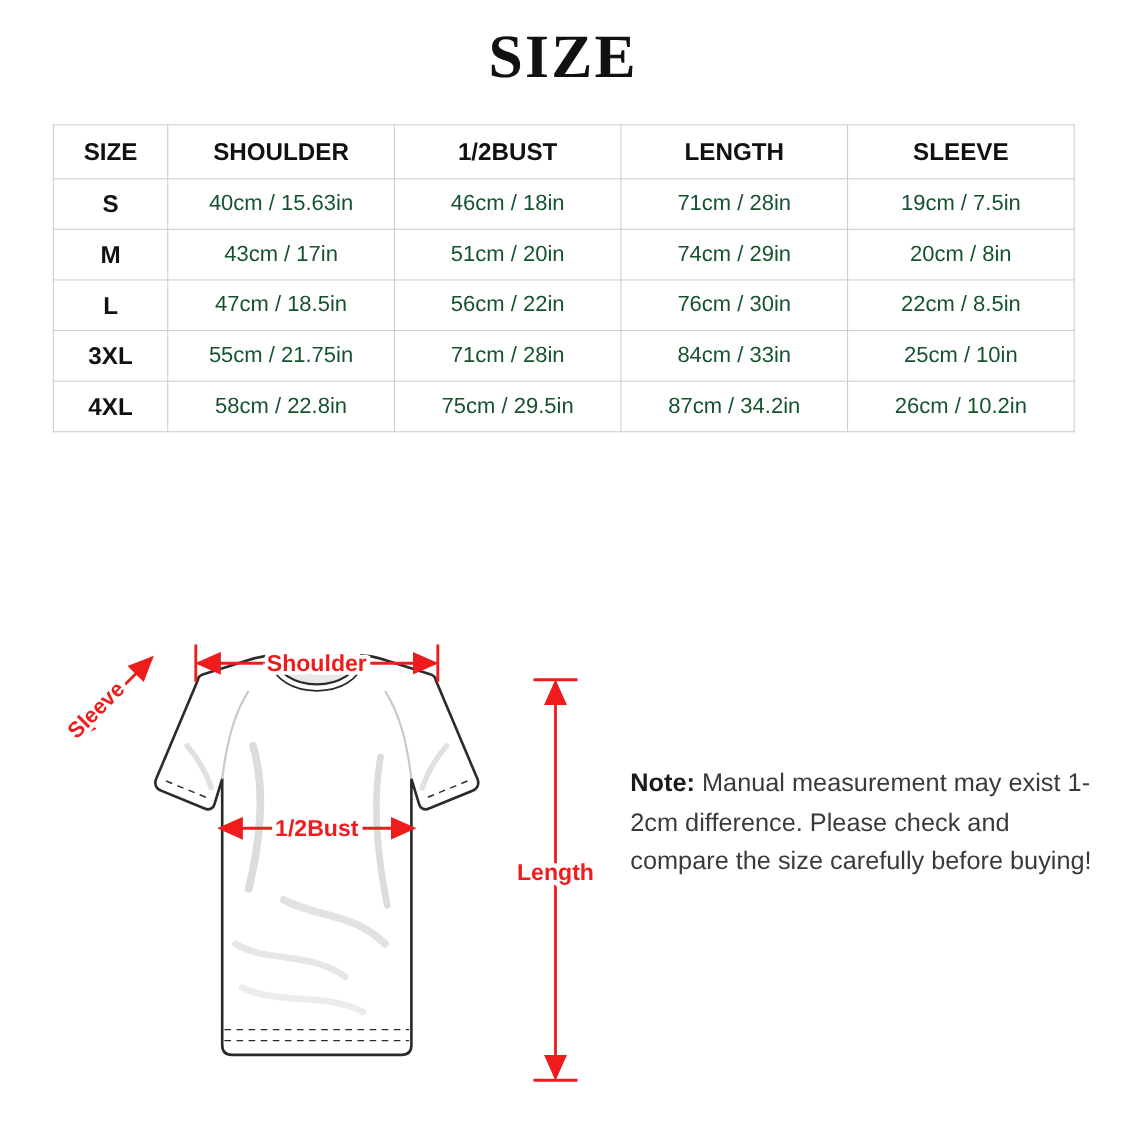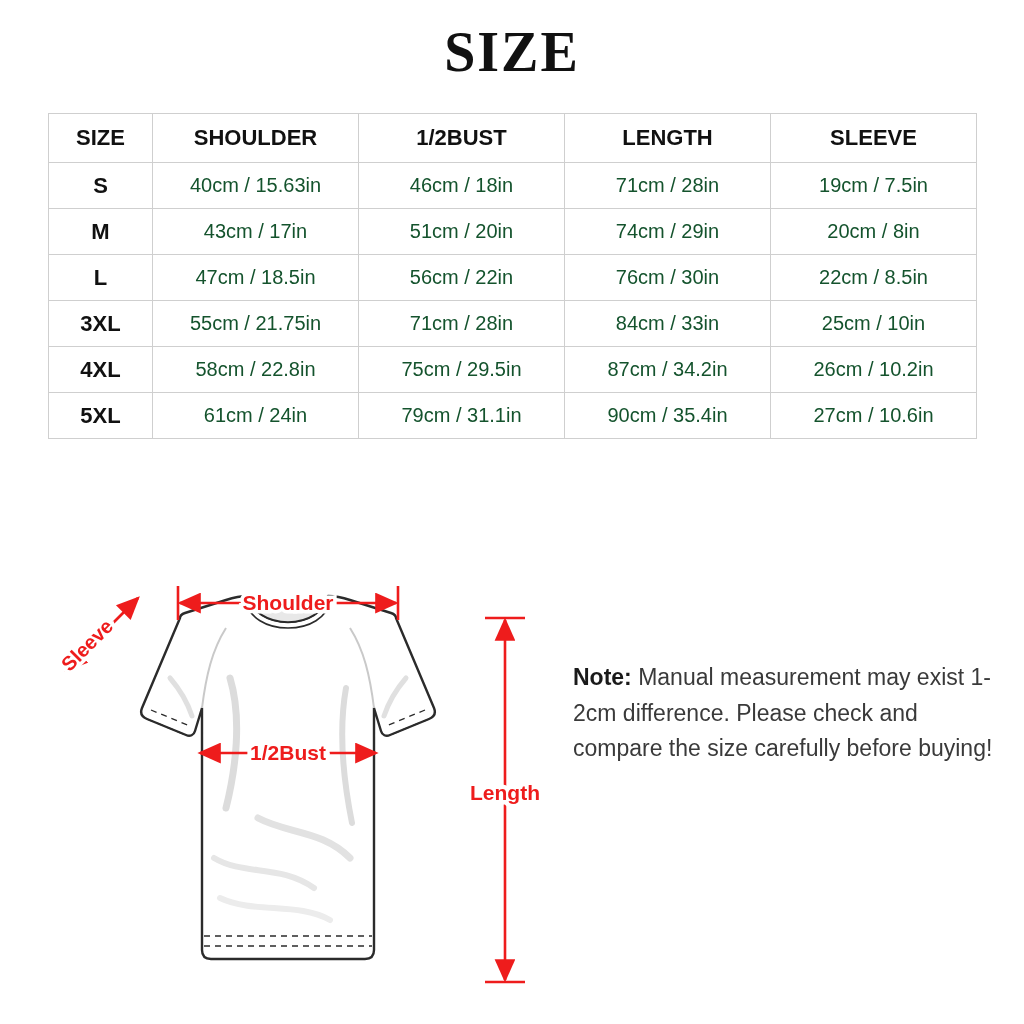--- a/index.html
+++ b/index.html
@@ -86,21 +86,21 @@
   .shirt-svg {
     position: absolute;
     left: 0;
     top: 0;
   }
 
   
   .note-block {
     position: absolute;
     left: 573px;
-    top: 112px;
+    top: 146px;
     width: 420px;
     font-size: 23px;
     line-height: 1.55;
     color: #3a3a3a;
   }
   .note-block .note-label {
     font-weight: 700;
     color: #1a1a1a;
   }
 </style>
@@ -155,27 +155,20 @@
         <td>71cm / 28in</td>
         <td>84cm / 33in</td>
         <td>25cm / 10in</td>
       </tr>
       <tr>
         <td class="size-cell">4XL</td>
         <td>58cm / 22.8in</td>
         <td>75cm / 29.5in</td>
         <td>87cm / 34.2in</td>
         <td>26cm / 10.2in</td>
-      </tr>
-      <tr>
-        <td class="size-cell">5XL</td>
-        <td>61cm / 24in</td>
-        <td>79cm / 31.1in</td>
-        <td>90cm / 35.4in</td>
-        <td>27cm / 10.6in</td>
       </tr>
     </tbody>
   </table>
 </div>
 
 <div class="lower">
 
   <div class="shirt-area">
     <svg class="shirt-svg" width="520" height="460" viewBox="0 0 520 460" xmlns="http://www.w3.org/2000/svg">
       <defs>

